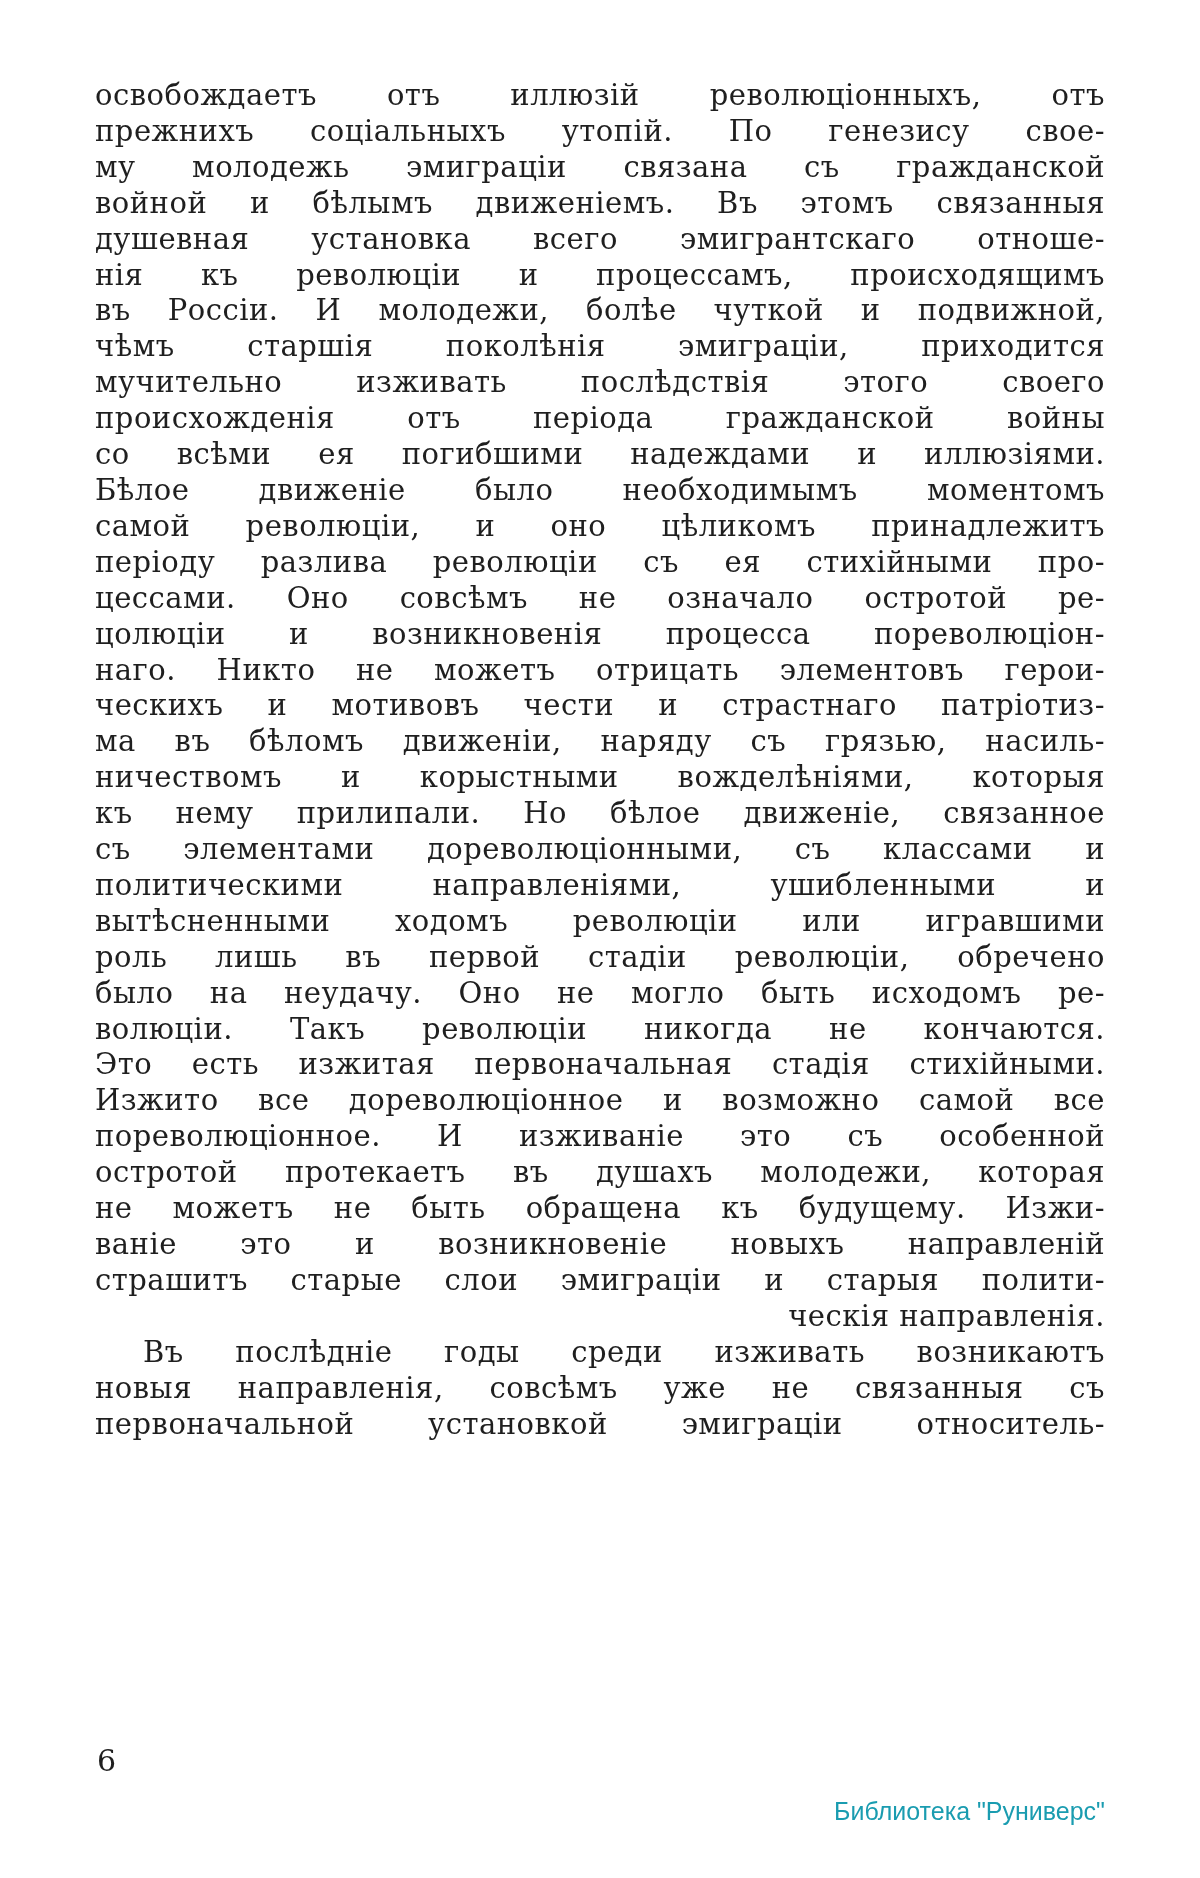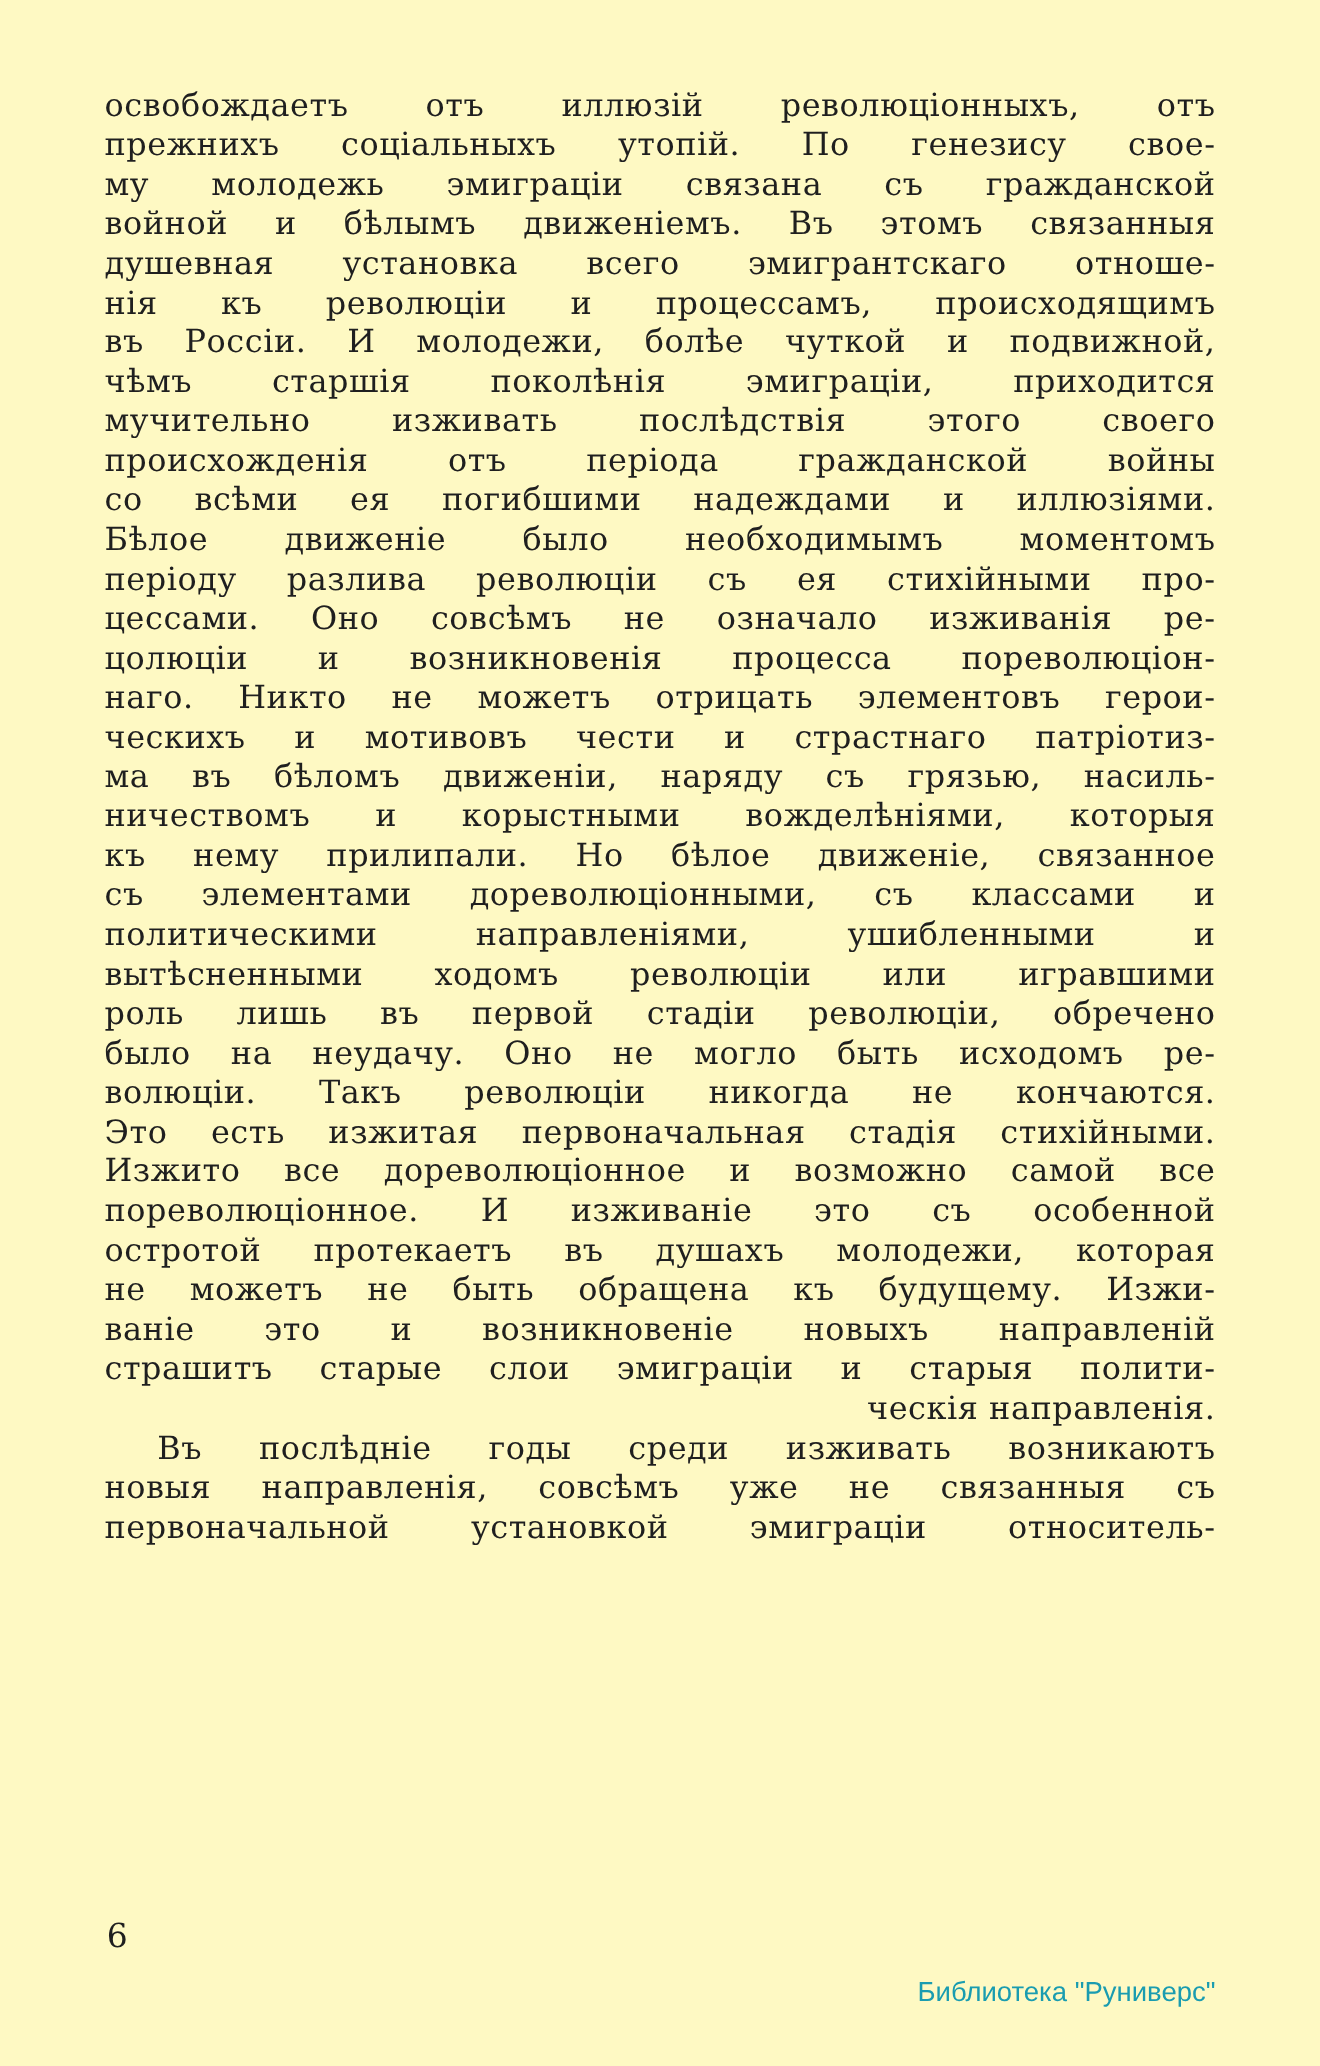--- a/index.html
+++ b/index.html
@@ -49,36 +49,37 @@
     position: absolute;
     right: 95px;
     bottom: 52px;
     font-size: 25px;
     font-family: "Liberation Sans", "DejaVu Sans", sans-serif;
   }
 </style>
 </head>
 <body>
 
-<div class="page" style="background: #fef9c3;">
+<div class="page" style="background: #ffffff;">
   <div class="text-block" id="body-text">
       <div class="line j">освобождаетъ отъ иллюзій революціонныхъ, отъ</div>
       <div class="line j">прежнихъ соціальныхъ утопій. По генезису свое-</div>
       <div class="line j">му молодежь эмиграціи связана съ гражданской</div>
       <div class="line j">войной и бѣлымъ движеніемъ. Въ этомъ связанныя</div>
       <div class="line j">душевная установка всего эмигрантскаго отноше-</div>
       <div class="line j">нія къ революціи и процессамъ, происходящимъ</div>
       <div class="line j">въ Россіи. И молодежи, болѣе чуткой и подвижной,</div>
       <div class="line j">чѣмъ старшія поколѣнія эмиграціи, приходится</div>
       <div class="line j">мучительно изживать послѣдствія этого своего</div>
       <div class="line j">происхожденія отъ періода гражданской войны</div>
       <div class="line j">со всѣми ея погибшими надеждами и иллюзіями.</div>
       <div class="line j">Бѣлое движеніе было необходимымъ моментомъ</div>
+      <div class="line j">самой революціи, и оно цѣликомъ принадлежитъ</div>
       <div class="line j">періоду разлива революціи съ ея стихійными про-</div>
-      <div class="line j">цессами. Оно совсѣмъ не означало изживанія ре-</div>
+      <div class="line j">цессами. Оно совсѣмъ не означало остротой ре-</div>
       <div class="line j">цолюціи и возникновенія процесса пореволюціон-</div>
       <div class="line j">наго. Никто не можетъ отрицать элементовъ герои-</div>
       <div class="line j">ческихъ и мотивовъ чести и страстнаго патріотиз-</div>
       <div class="line j">ма въ бѣломъ движеніи, наряду съ грязью, насиль-</div>
       <div class="line j">ничествомъ и корыстными вожделѣніями, которыя</div>
       <div class="line j">къ нему прилипали. Но бѣлое движеніе, связанное</div>
       <div class="line j">съ элементами дореволюціонными, съ классами и</div>
       <div class="line j">политическими направленіями, ушибленными и</div>
       <div class="line j">вытѣсненными ходомъ революціи или игравшими</div>
       <div class="line j">роль лишь въ первой стадіи революціи, обречено</div>

